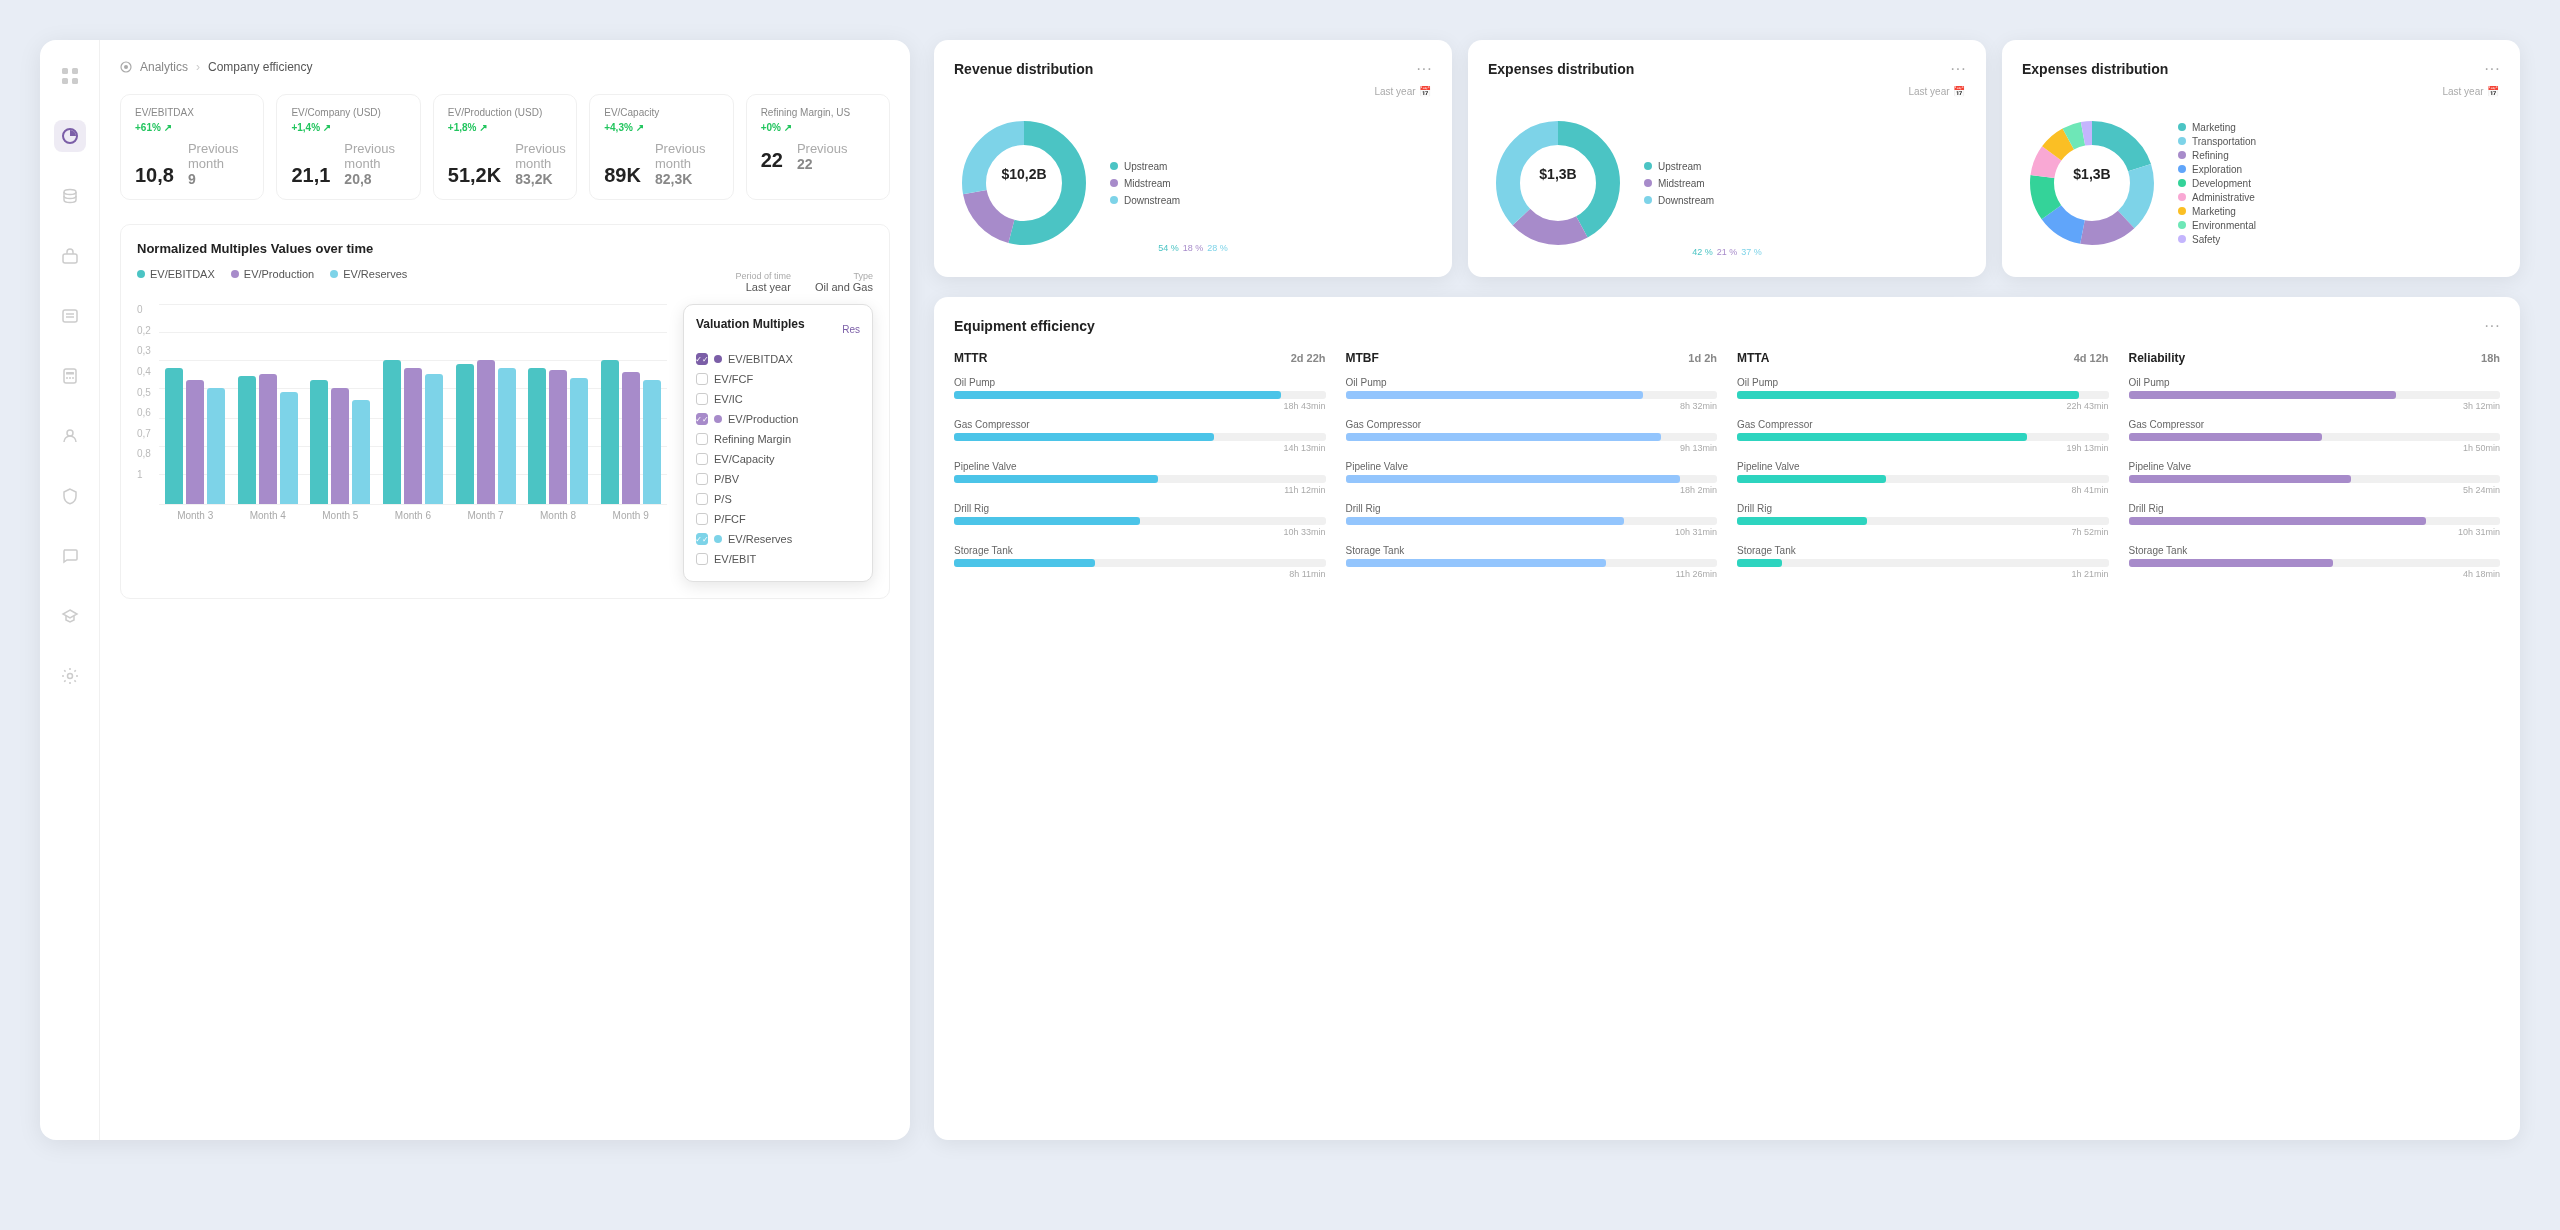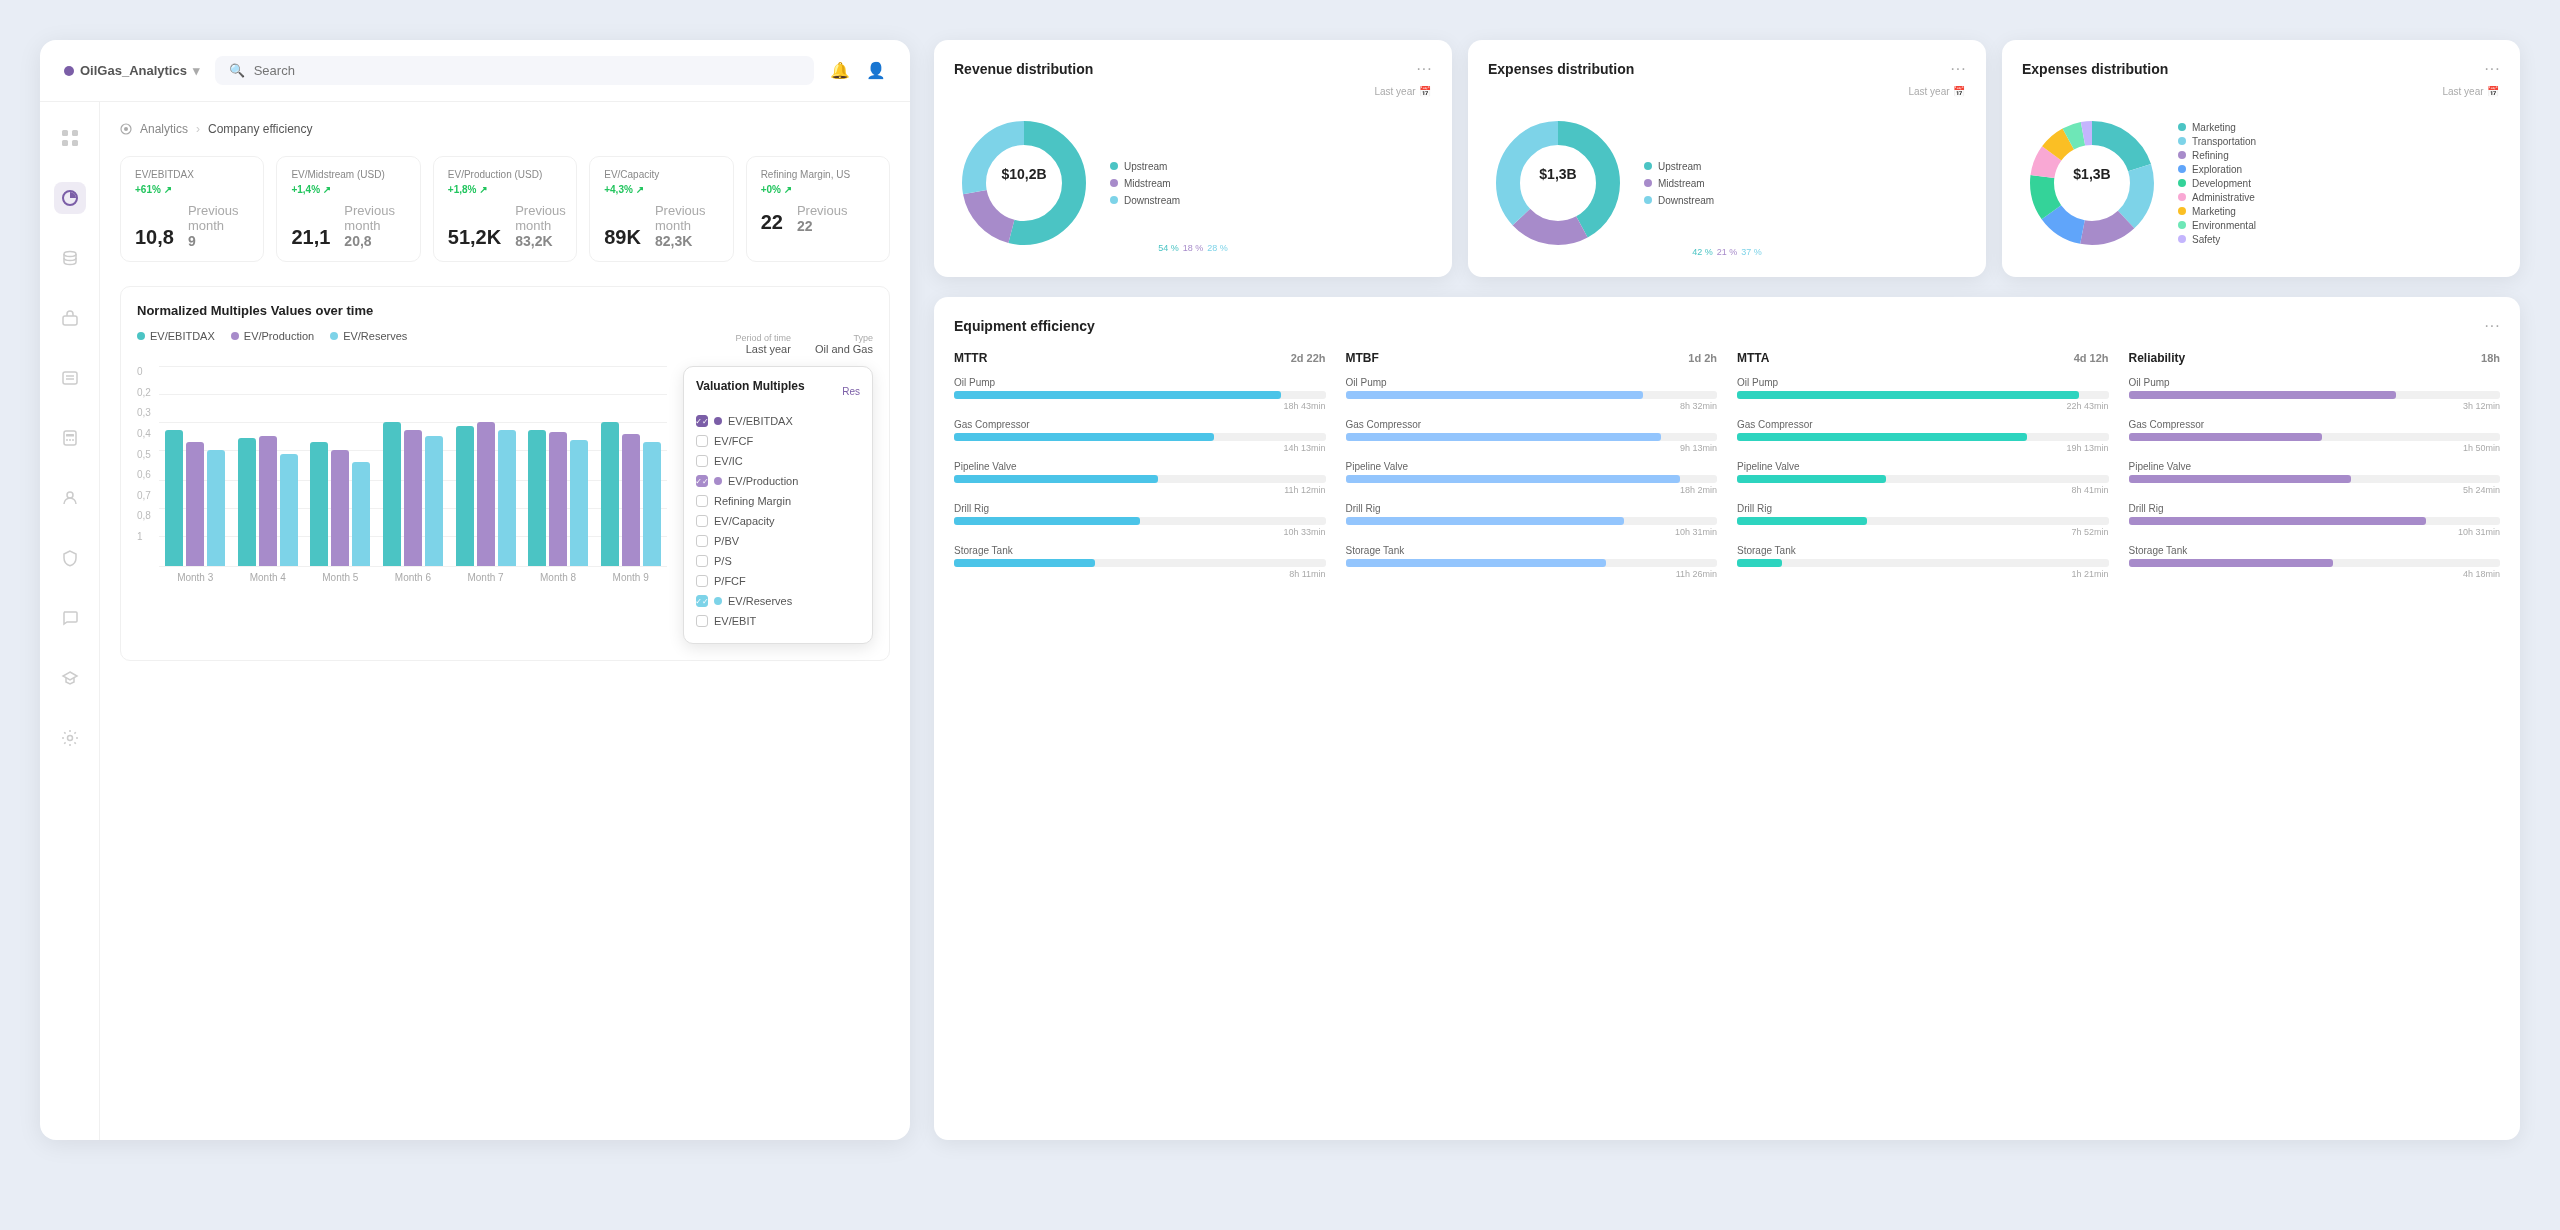--- a/index.html
+++ b/index.html
@@ -368,35 +368,20 @@
     .bar-teal { background: #2dd4bf; }
     .bar-purple { background: #a78bca; }
     .bar-lightblue { background: #93c5fd; }
   </style>
 </head>
 <body>
 
 <div class="main-container">
   <div class="left-panel">
 
-    <div class="topbar">
-      <div class="app-logo">
-        <div class="logo-dot"></div>
-        <span>OilGas_Analytics</span>
-        <span style="color:#aaa">▾</span>
-      </div>
-      <div class="search-bar">
-        <span style="color:#aaa">🔍</span>
-        <input type="text" style="border: none; background: transparent; outline: none; font-size: 13px; color: rgb(170, 170, 170); width: 100%;" placeholder="Search">
-      </div>
-      <div class="topbar-icons">
-        <span style="font-size:16px">🔔</span>
-        <span style="font-size:16px">👤</span>
-      </div>
-    </div>
 
     <div class="content-area">
 
       <div class="sidebar">
         <div class="sidebar-icon">
           <svg width="18" height="18" viewBox="0 0 18 18" fill="none">
             <rect x="1" y="1" width="6" height="6" rx="1.5" fill="#ccc"></rect>
             <rect x="11" y="1" width="6" height="6" rx="1.5" fill="#ccc"></rect>
             <rect x="1" y="11" width="6" height="6" rx="1.5" fill="#ccc"></rect>
             <rect x="11" y="11" width="6" height="6" rx="1.5" fill="#ccc"></rect>
@@ -486,21 +471,21 @@
     <div class="kpi-badge positive">+61% ↗</div>
     <div class="kpi-values">
       <span class="kpi-current">10,8</span>
       <div class="kpi-prev-group">
         <span class="kpi-prev-label">Previous month</span>
         <span class="kpi-prev-val">9</span>
       </div>
     </div>
   </div>
             <div class="kpi-card">
-    <div class="kpi-title">EV/Midstream (USD)</div>
+    <div class="kpi-title">EV/Company (USD)</div>
     <div class="kpi-badge positive">+1,4% ↗</div>
     <div class="kpi-values">
       <span class="kpi-current">21,1</span>
       <div class="kpi-prev-group">
         <span class="kpi-prev-label">Previous month</span>
         <span class="kpi-prev-val">20,8</span>
       </div>
     </div>
   </div>
             <div class="kpi-card">

